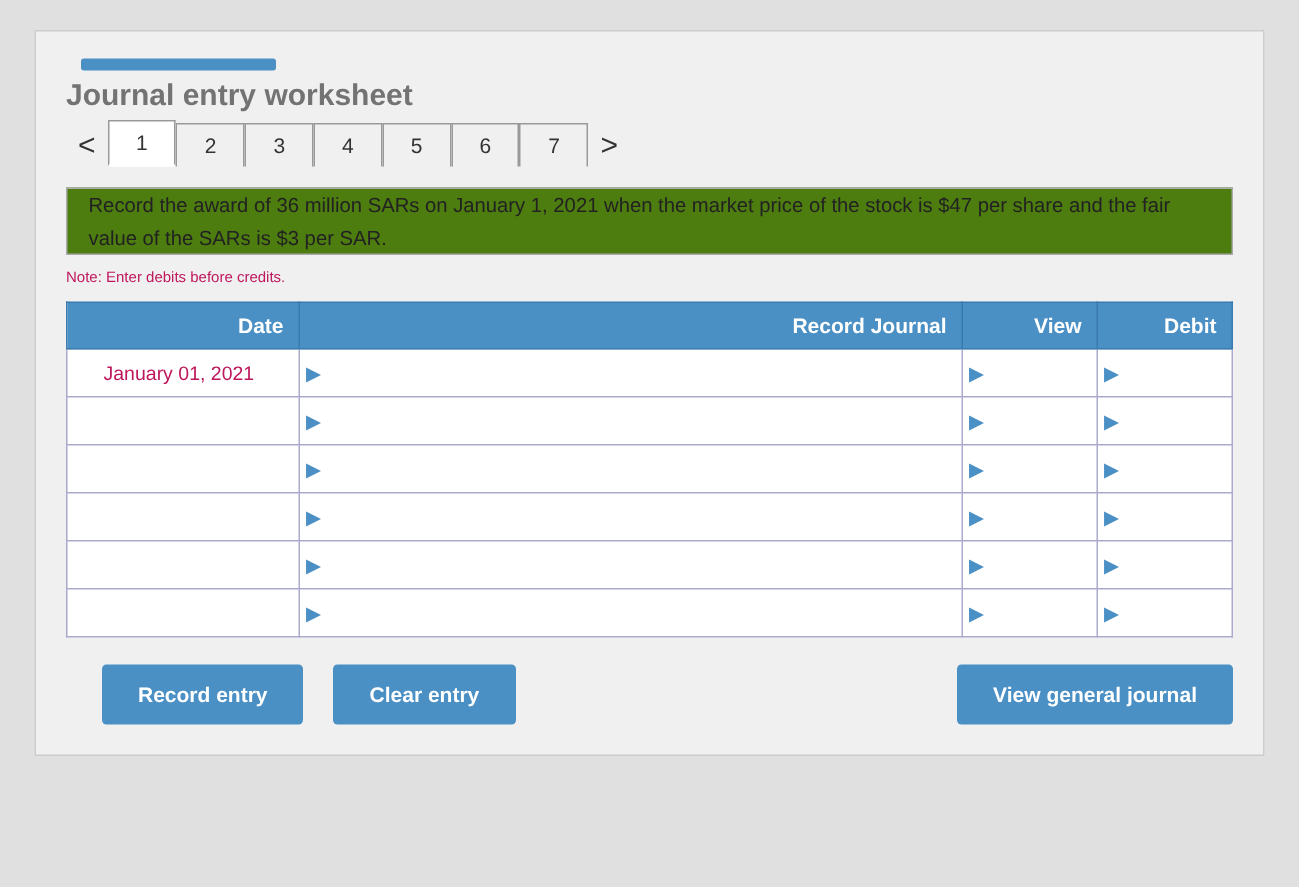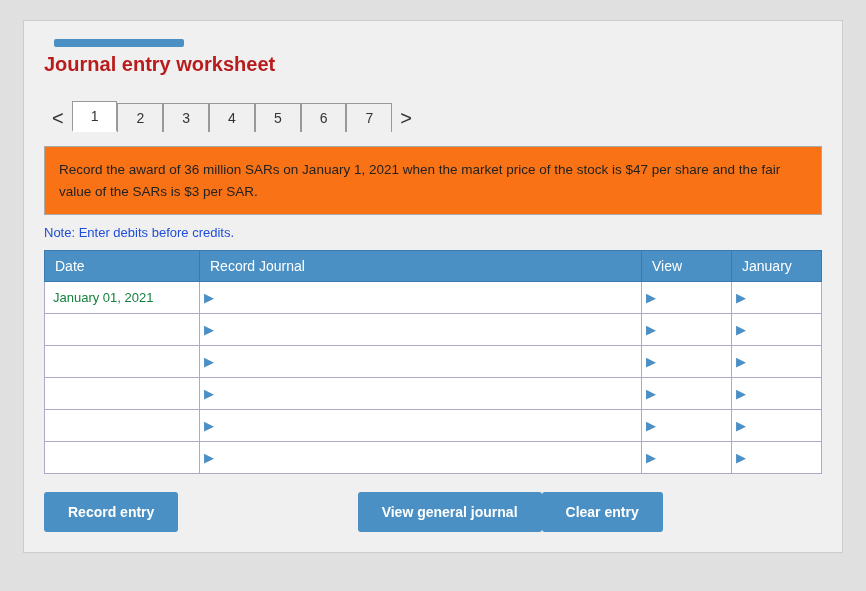--- a/index.html
+++ b/index.html
@@ -16,22 +16,22 @@
     .container {
       background: #f0f0f0;
       border: 1px solid #ccc;
       width: 820px;
       padding: 18px 20px 20px 20px;
       margin-top: 10px;
     }
     .title {
       font-size: 20px;
       font-weight: bold;
-      color: #b91c1c;
-      margin-bottom: 25px;
+      color: #737373;
+      margin-bottom: 4px;
     }
     .tabs-row {
       display: flex;
       align-items: flex-end;
       margin-bottom: 14px;
       gap: 0;
     }
     .nav-arrow {
       background: none;
       border: none;
@@ -59,62 +59,62 @@
     }
     .tab.active {
       background: #fff;
       border: 1px solid #999;
       border-bottom: 2px solid #fff;
       font-weight: normal;
       position: relative;
       z-index: 1;
     }
     .instruction-box {
-      background: #f97316;
+      background: #4d7c0f;
       border: 1px solid #aaa;
-      padding: 12px 14px;
+      padding: 0 14px;
       margin-bottom: 10px;
       line-height: 1.6;
       color: #222;
       font-size: 13.5px;
     }
     .note {
-      color: #1d4ed8;
-      font-size: 13px;
+      color: #be185d;
+      font-size: 10px;
       margin-bottom: 10px;
     }
     .journal-table {
       width: 100%;
       border-collapse: collapse;
       margin-bottom: 18px;
     }
     .journal-table thead tr th {
       background: #4a90c4;
       color: #fff;
-      font-weight: normal;
+      font-weight: bold;
       padding: 7px 10px;
       border: 1px solid #3a7ab0;
-      text-align: left;
+      text-align: right;
       font-size: 14px;
     }
     .journal-table thead tr th.date-col { width: 155px; }
     .journal-table thead tr th.journal-col { }
     .journal-table thead tr th.debit-col { width: 90px; }
     .journal-table thead tr th.credit-col { width: 90px; }
     .journal-table tbody tr td {
       border: 1px solid #aac;
       padding: 0;
       height: 32px;
       vertical-align: middle;
       background: #fff;
     }
     .journal-table tbody tr td.date-cell {
-      color: #15803d;
+      color: #be185d;
       font-size: 13px;
-      padding-left: 8px;
+      padding-left: 24px;
       margin-left: 45px;
     }
     .journal-table tbody tr td input {
       width: 100%;
       height: 100%;
       border: none;
       outline: none;
       background: transparent;
       padding: 0 6px;
       font-size: 13px;
@@ -129,20 +129,21 @@
     .arrow-indicator {
       color: #4a90c4;
       font-size: 13px;
       margin-right: 4px;
       flex-shrink: 0;
     }
     .buttons-row {
       display: flex;
       align-items: center;
       gap: 0;
+      margin-left: 24px;
     }
     .btn {
       background: #4a90c4;
       color: #fff;
       border: none;
       padding: 12px 24px;
       font-size: 14px;
       font-weight: bold;
       cursor: pointer;
       border-radius: 3px;
@@ -194,21 +195,21 @@
   </div>
 
   <div class="note">Note: Enter debits before credits.</div>
 
   <table class="journal-table">
     <thead>
       <tr>
         <th class="date-col">Date</th>
         <th class="journal-col">Record Journal</th>
         <th class="debit-col">View</th>
-        <th class="credit-col">January</th>
+        <th class="credit-col">Debit</th>
       </tr>
     </thead>
     <tbody>
       <tr>
         <td class="date-cell">
           <span>January 01, 2021</span>
         </td>
         <td>
           <div class="cell-inner">
             <span class="arrow-indicator">▶</span>
@@ -331,16 +332,16 @@
             <span class="arrow-indicator">▶</span>
             <input type="text" style="">
           </div>
         </td>
       </tr>
     </tbody>
   </table>
 
   <div class="buttons-row">
     <button class="btn btn-record">Record entry</button>
+    <button class="btn btn-clear">Clear entry</button>
     <button class="btn btn-view">View general journal</button>
-    <button class="btn btn-clear">Clear entry</button>
   </div>
 </div>
 
 </body></html>

